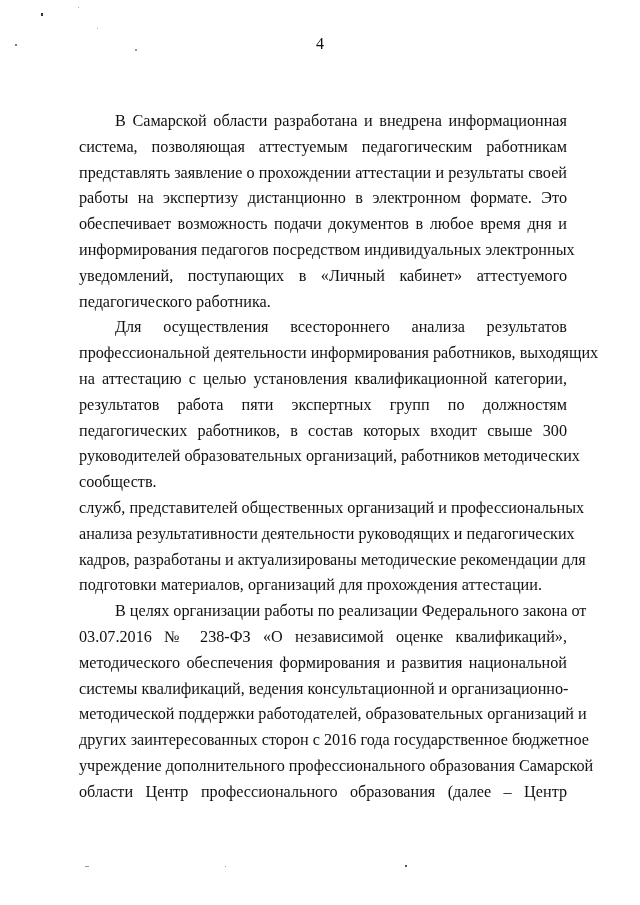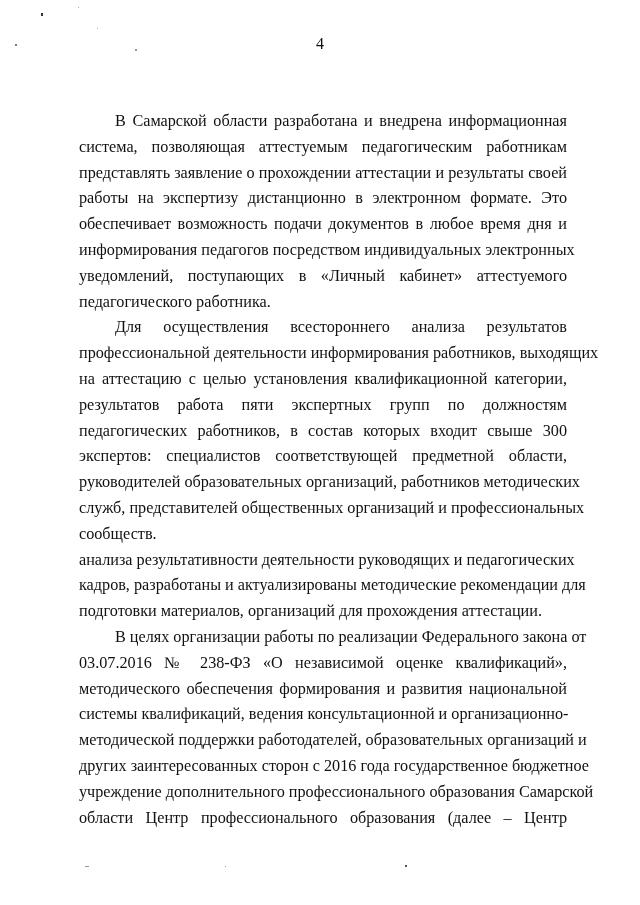--- a/index.html
+++ b/index.html
@@ -69,24 +69,23 @@
     <div class="line">уведомлений, поступающих в «Личный кабинет» аттестуемого</div>
     <div class="line last">педагогического работника.</div>
   </div>
 
   <div>
     <div class="line indent">Для осуществления всестороннего анализа результатов</div>
     <div class="line">профессиональной деятельности информирования работников, выходящих</div>
     <div class="line">на аттестацию с целью установления квалификационной категории,</div>
     <div class="line">результатов работа пяти экспертных групп по должностям</div>
     <div class="line">педагогических работников, в состав которых входит свыше 300</div>
-    <div class="line">экспертов: специалистов соответствующей предметной области,</div>
     <div class="line">руководителей образовательных организаций, работников методических</div>
+    <div class="line last">сообществ.</div>
     <div class="line">служб, представителей общественных организаций и профессиональных</div>
-    <div class="line last">сообществ.</div>
   </div>
 
   <div>
     <div class="line">анализа результативности деятельности руководящих и педагогических</div>
     <div class="line">кадров, разработаны и актуализированы методические рекомендации для</div>
     <div class="line last">подготовки материалов, организаций для прохождения аттестации.</div>
   </div>
 
   <div>
     <div class="line indent">В целях организации работы по реализации Федерального закона от</div>

